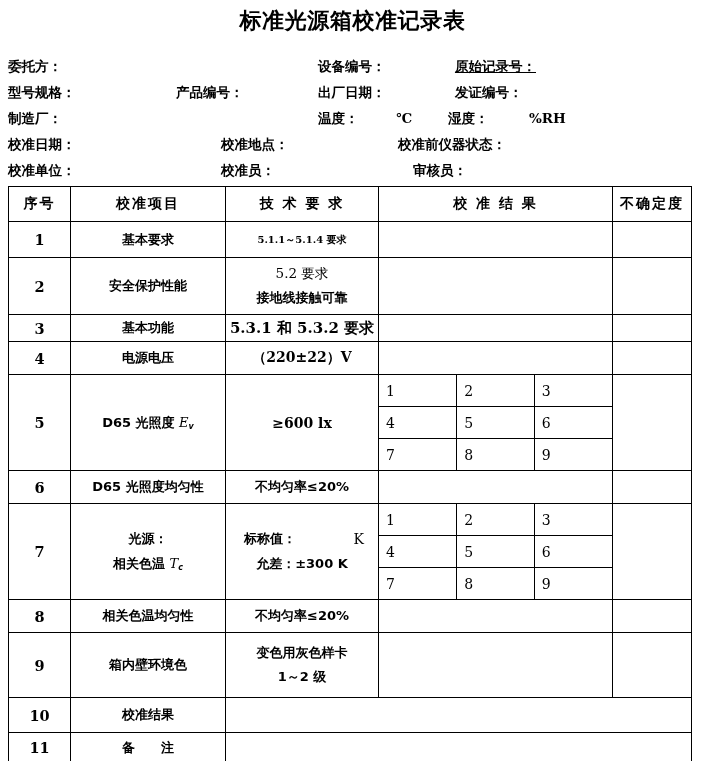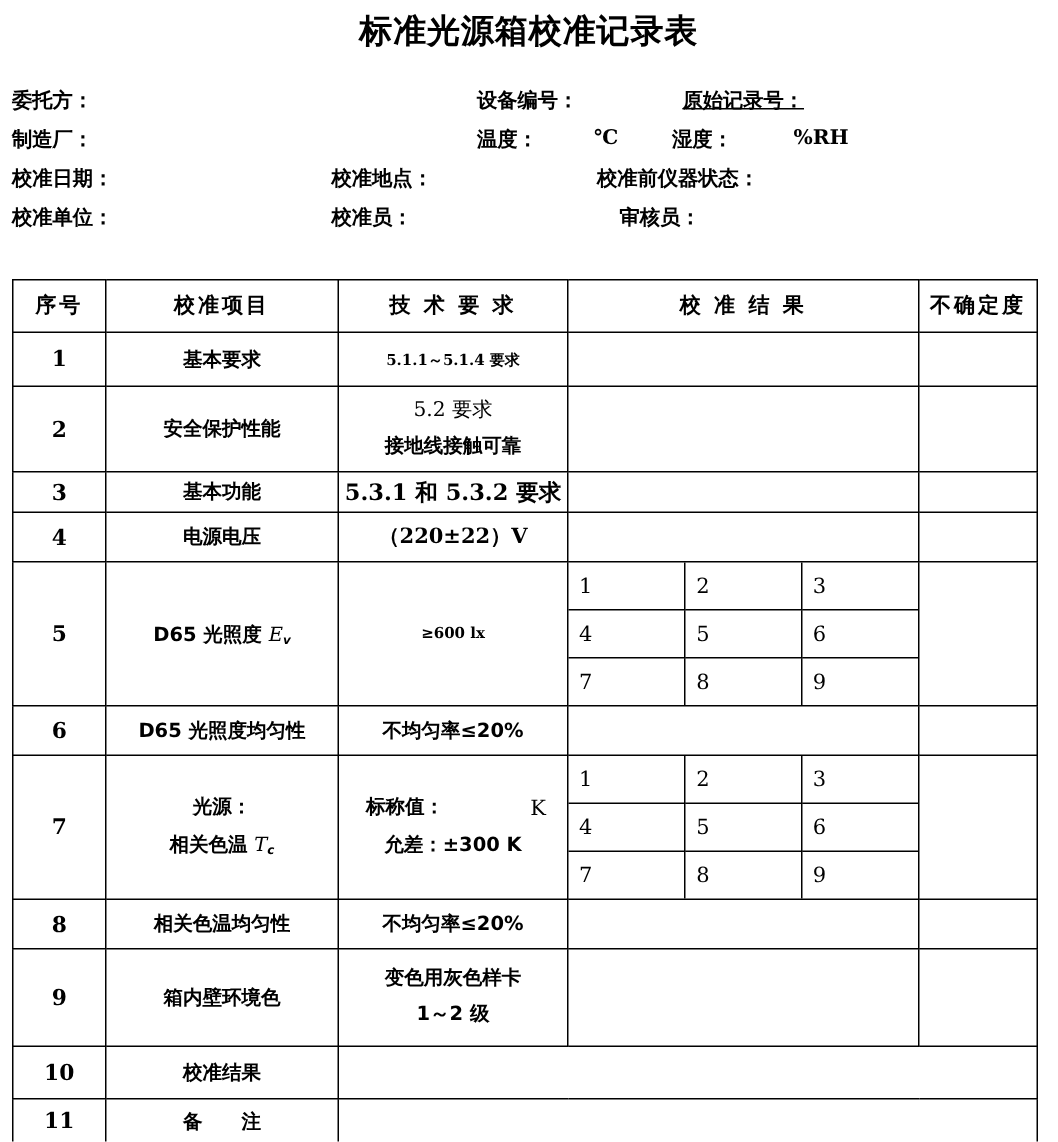--- a/index.html
+++ b/index.html
@@ -143,20 +143,26 @@
 <div class="doc-title">标准光源箱校准记录表</div>
 
 <div class="info-block">
 
   <div class="info-line">
     <span class="info-field" style="left:0px;">委托方：</span>
     <span class="info-field" style="left:310px;">设备编号：</span>
     <span class="info-field" style="left:447px;text-decoration:underline;">原始记录号：</span>
   </div>
 
+  <div class="info-line">
+    <span class="info-field" style="left:0px;">型号规格：</span>
+    <span class="info-field" style="left:168px;">产品编号：</span>
+    <span class="info-field" style="left:310px;">出厂日期：</span>
+    <span class="info-field" style="left:447px;">发证编号：</span>
+  </div>
 
   <div class="info-line">
     <span class="info-field" style="left:0px;">制造厂：</span>
     <span class="info-field" style="left:310px;">温度：</span>
     <span class="info-field unit" style="left:388px;">℃</span>
     <span class="info-field" style="left:440px;">湿度：</span>
     <span class="info-field unit" style="left:521px;">%RH</span>
   </div>
 
   <div class="info-line">
@@ -227,21 +233,21 @@
       <td class="mono-num" style="font-size:14px;">（220±22）V</td>
       <td></td>
       <td></td>
     </tr>
 
     <tr style="height:93px;">
       <td class="seq">5</td>
       <td>
         <span class="mixed">D65 光照度 </span><span class="italic-sym">E</span><sub>v</sub>
       </td>
-      <td class="mono-num" style="font-size:10px;text-align:center;">≥600 lx</td>
+      <td class="mono-num" style="font-size:14px;text-align:center;">≥600 lx</td>
       <td class="nested-cell">
         <table class="grid3">
           <tbody>
               <tr>
             <td>1</td>
             <td>2</td>
             <td>3</td>
           </tr>
           <tr>
             <td>4</td>

